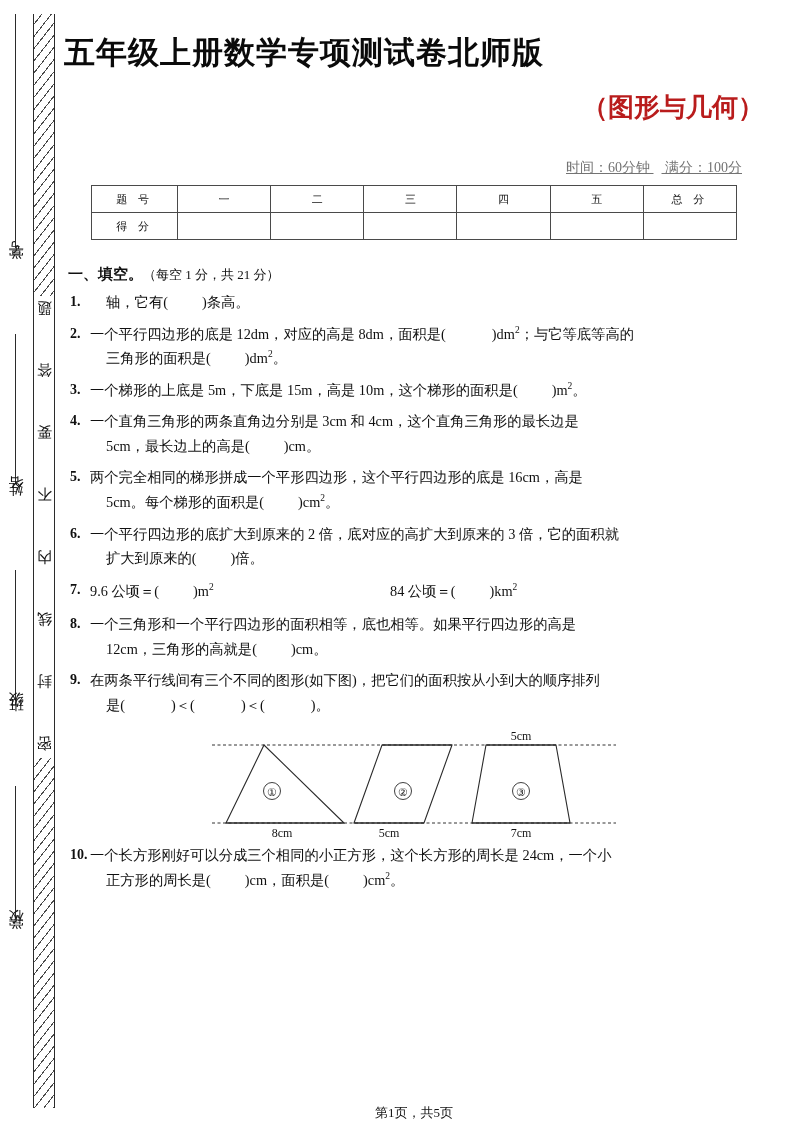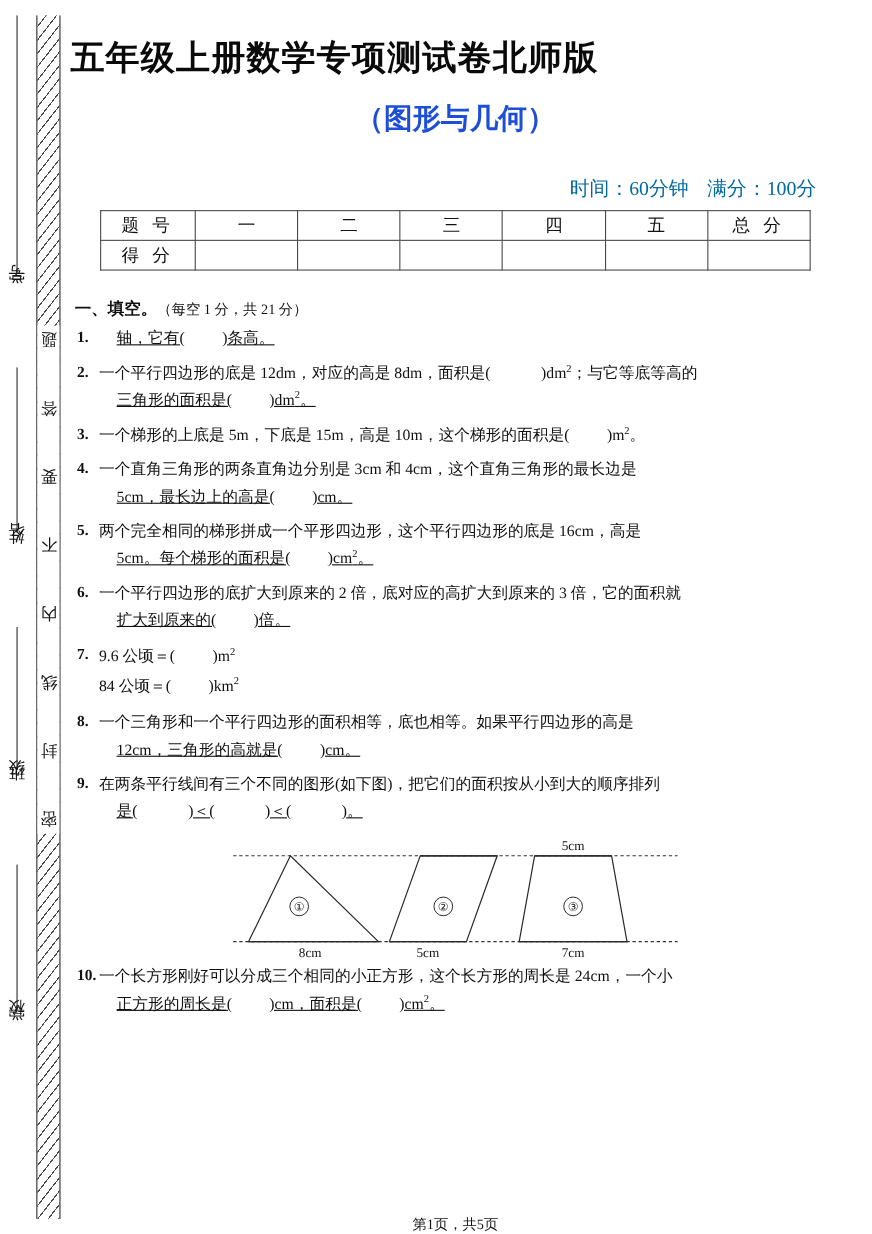--- a/index.html
+++ b/index.html
@@ -101,49 +101,50 @@
   #title-main {
     text-align: left;
     font-size: 31px;
     font-weight: bold;
     letter-spacing: 1px;
     margin-top: 32px;
     color: #0a0a0a;
     font-family: "Liberation Serif", "DejaVu Serif", serif;
   }
   #title-sub {
-    text-align: center;
+    text-align: right;
     font-size: 26px;
     font-weight: bold;
     margin-top: 16px;
-    color: #1d4ed8;
+    color: #b91c1c;
   }
 
   #exam-meta {
     text-align: right;
-    font-size: 18px;
+    font-size: 14px;
     margin-top: 34px;
     padding-right: 22px;
-    color: #0369a1;
+    color: #737373;
+    text-decoration: underline;
   }
   #exam-meta .meta-gap { display: inline-block; width: 8px; }
 
   
   #score-table {
     margin: 8px auto 0 auto;
     width: 646px;
     border-collapse: collapse;
     table-layout: fixed;
   }
   #score-table td {
     border: 1.1px solid #4a4a4a;
     height: 24px;
     text-align: center;
     vertical-align: middle;
-    font-size: 16px;
+    font-size: 11px;
     color: #111;
   }
   #score-table td.head-cell { letter-spacing: 4px; }
   #score-table col.c-first { width: 86px; }
 
   
   .section-head {
     margin: 25px 0 6px 4px;
     font-size: 15px;
     font-weight: bold;
@@ -163,34 +164,34 @@
     color: #101010;
   }
   .q .qnum {
     position: absolute;
     left: 6px;
     top: 0;
     font-weight: bold;
     font-size: 14px;
   }
   .q .qbody { display: block; }
-  .q .line2 { display: block; padding-left: 16px; text-decoration: underline; }
+  .q .line2 { display: block; padding-left: 16px; }
   .blank { display: inline-block; width: 34px; }
   .blank-lg { display: inline-block; width: 46px; }
   sup { font-size: 9.5px; vertical-align: super; }
 
   
   .conv-row {
     display: flex;
     padding-left: 16px;
     line-height: 1.9;
   }
   .conv-row .col-a { width: 300px; }
   .conv-row .col-b { flex: 1; }
-  .q7-first { padding-left: 0; flex-direction: column; }
+  .q7-first { padding-left: 0; }
 
   
   #figure-wrap {
     position: relative;
     width: 420px;
     height: 112px;
     margin: 10px auto 4px auto;
   }
   #figure-wrap svg { display: block; }
 

